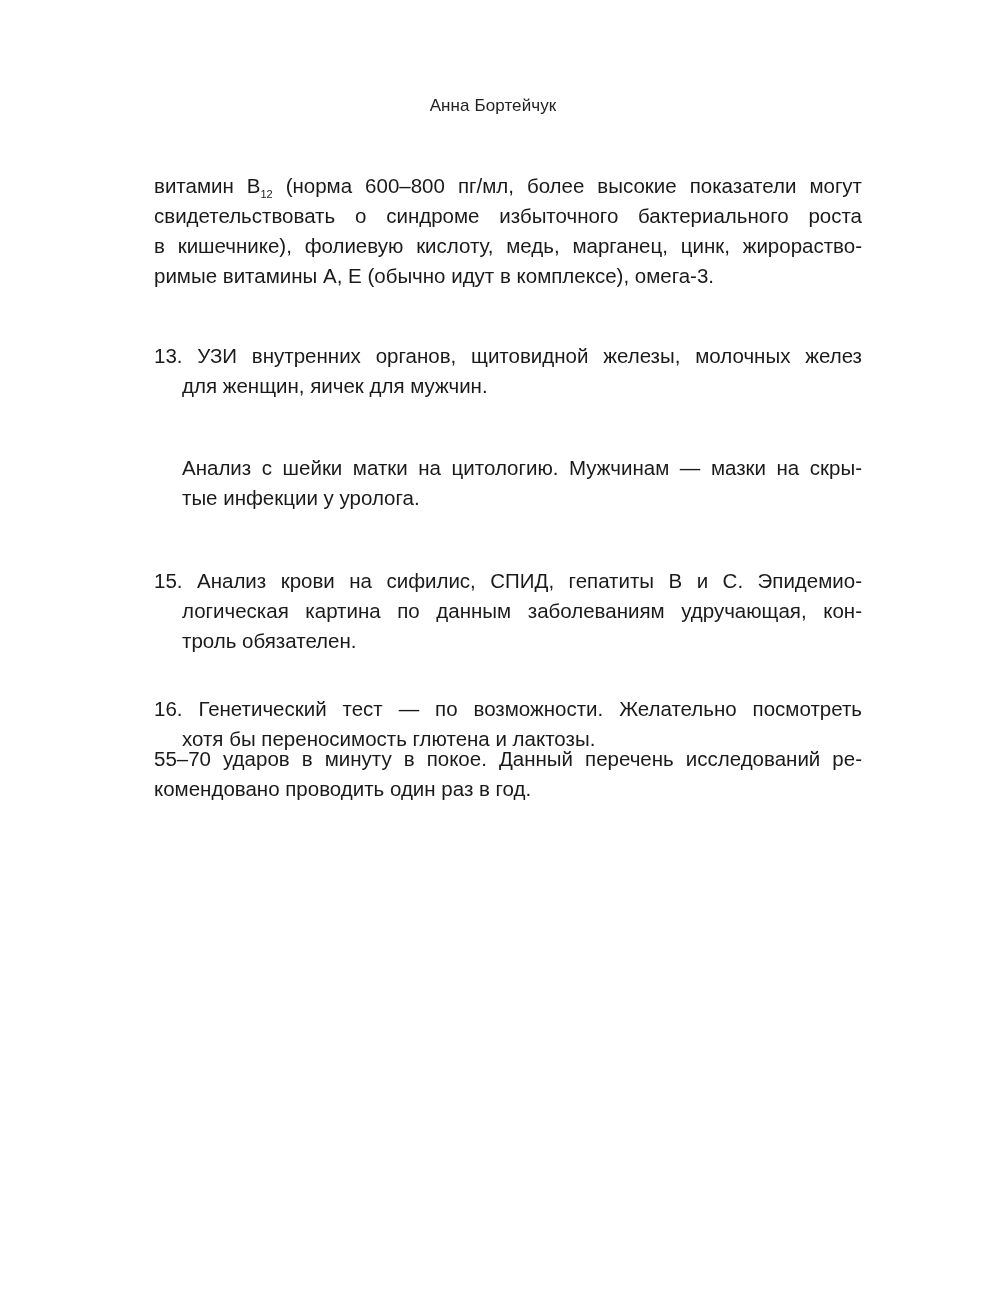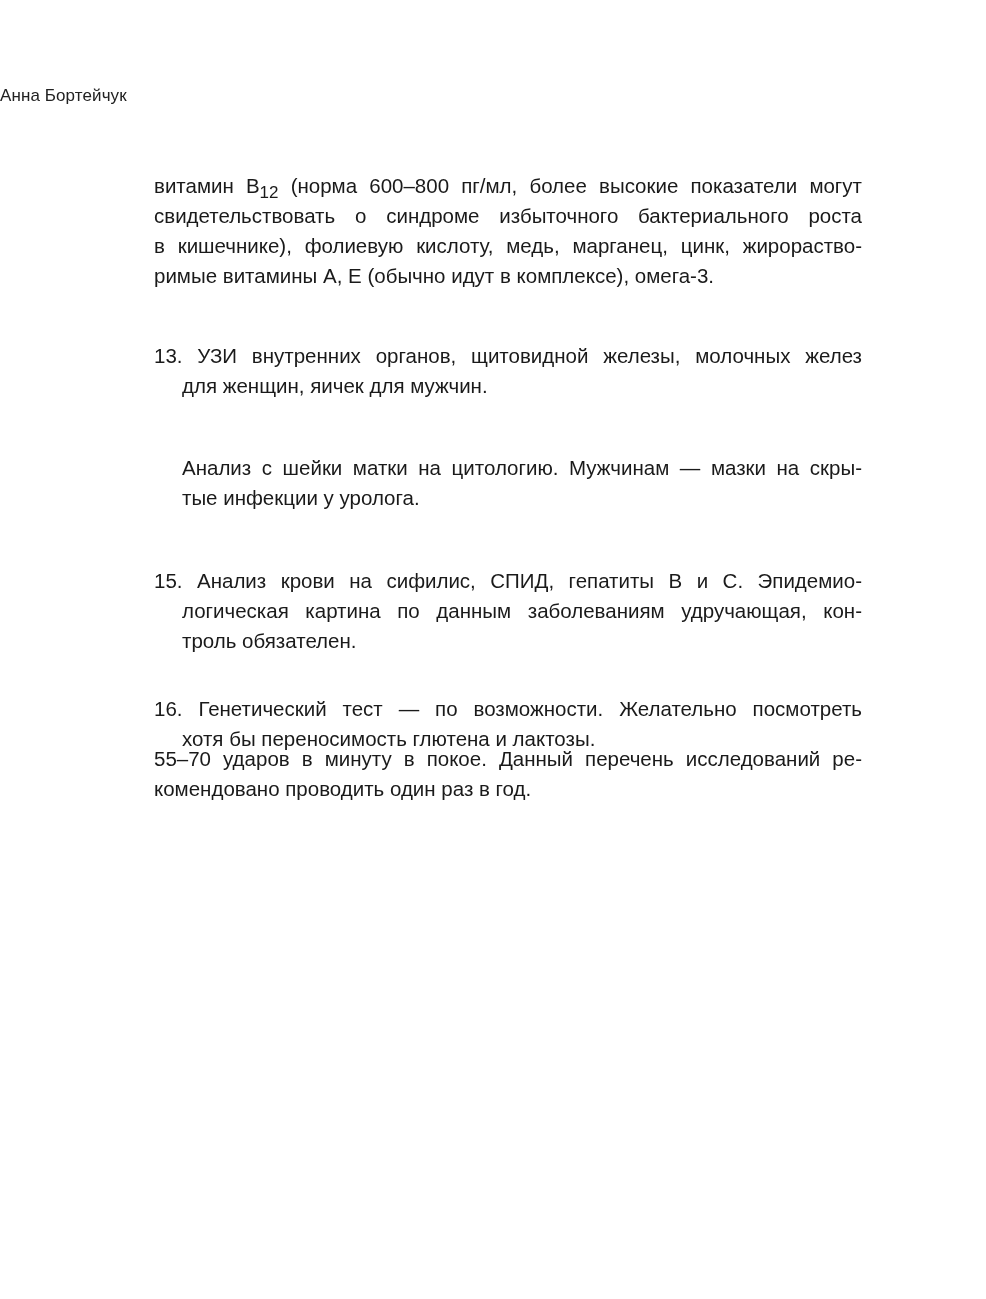--- a/index.html
+++ b/index.html
@@ -10,23 +10,24 @@
     body {
       width: 986px;
       height: 1299px;
       position: relative;
       overflow: hidden;
       font-family: "Liberation Sans", "DejaVu Sans", sans-serif;
       color: #1a1a1a;
     }
     .running-header {
       position: absolute;
-      top: 86px;
+      top: 96px;
       left: 0;
       width: 986px;
+      text-align: center;
       font-size: 17px;
       letter-spacing: 0.1px;
       color: #222;
     }
     .text-block {
       position: absolute;
       left: 154px;
       width: 708px;
       font-size: 20.5px;
       line-height: 30px;
@@ -42,21 +43,21 @@
     .line.last {
       text-align-last: left;
     }
     .indent {
       padding-left: 28px;
     }
     .hang {
       padding-left: 28px;
     }
     sub {
-      font-size: 17px;
+      font-size: 11px;
       line-height: 0;
       vertical-align: -5px;
     }
     #p-intro { top: 171px; }
     #item-13 { top: 341px; }
     #item-14 { top: 453px; }
     #item-15 { top: 566px; }
     #item-16 { top: 694px; }
     #p-final { top: 744px; }
   </style>

